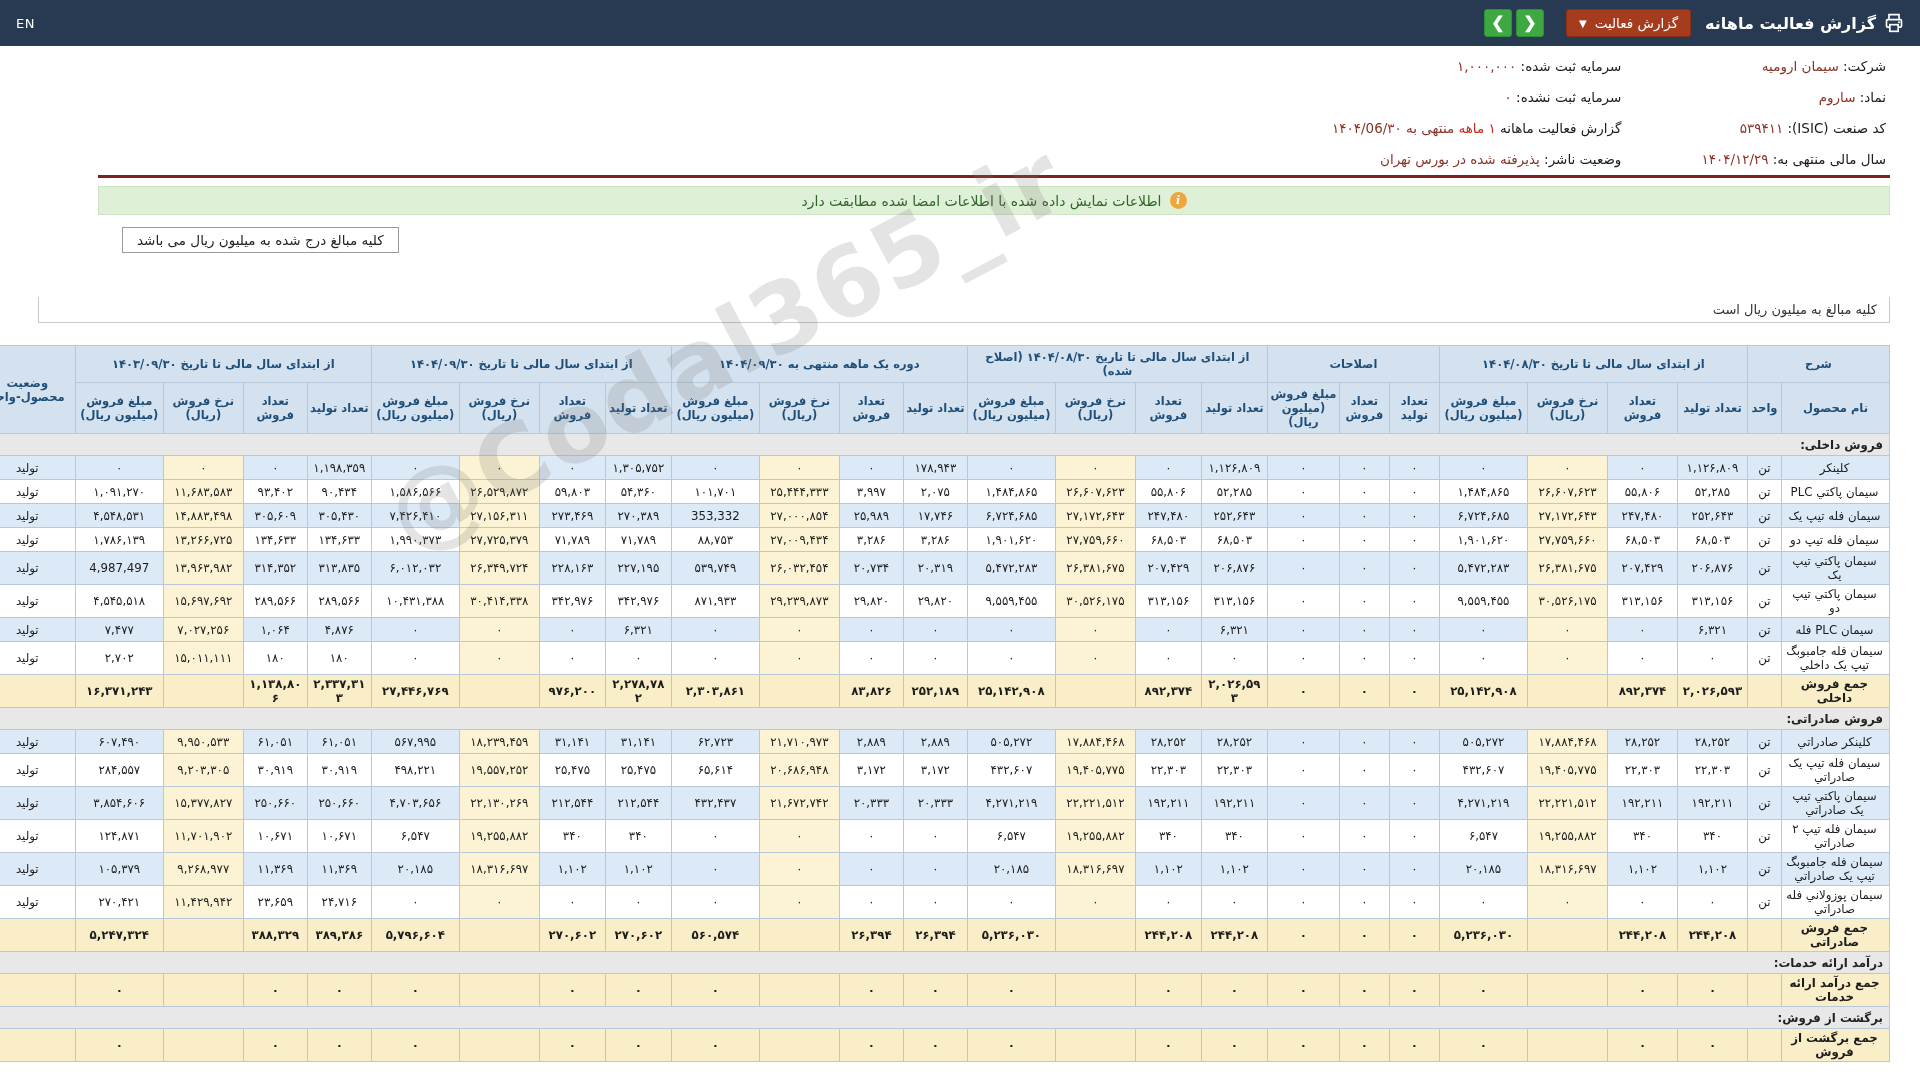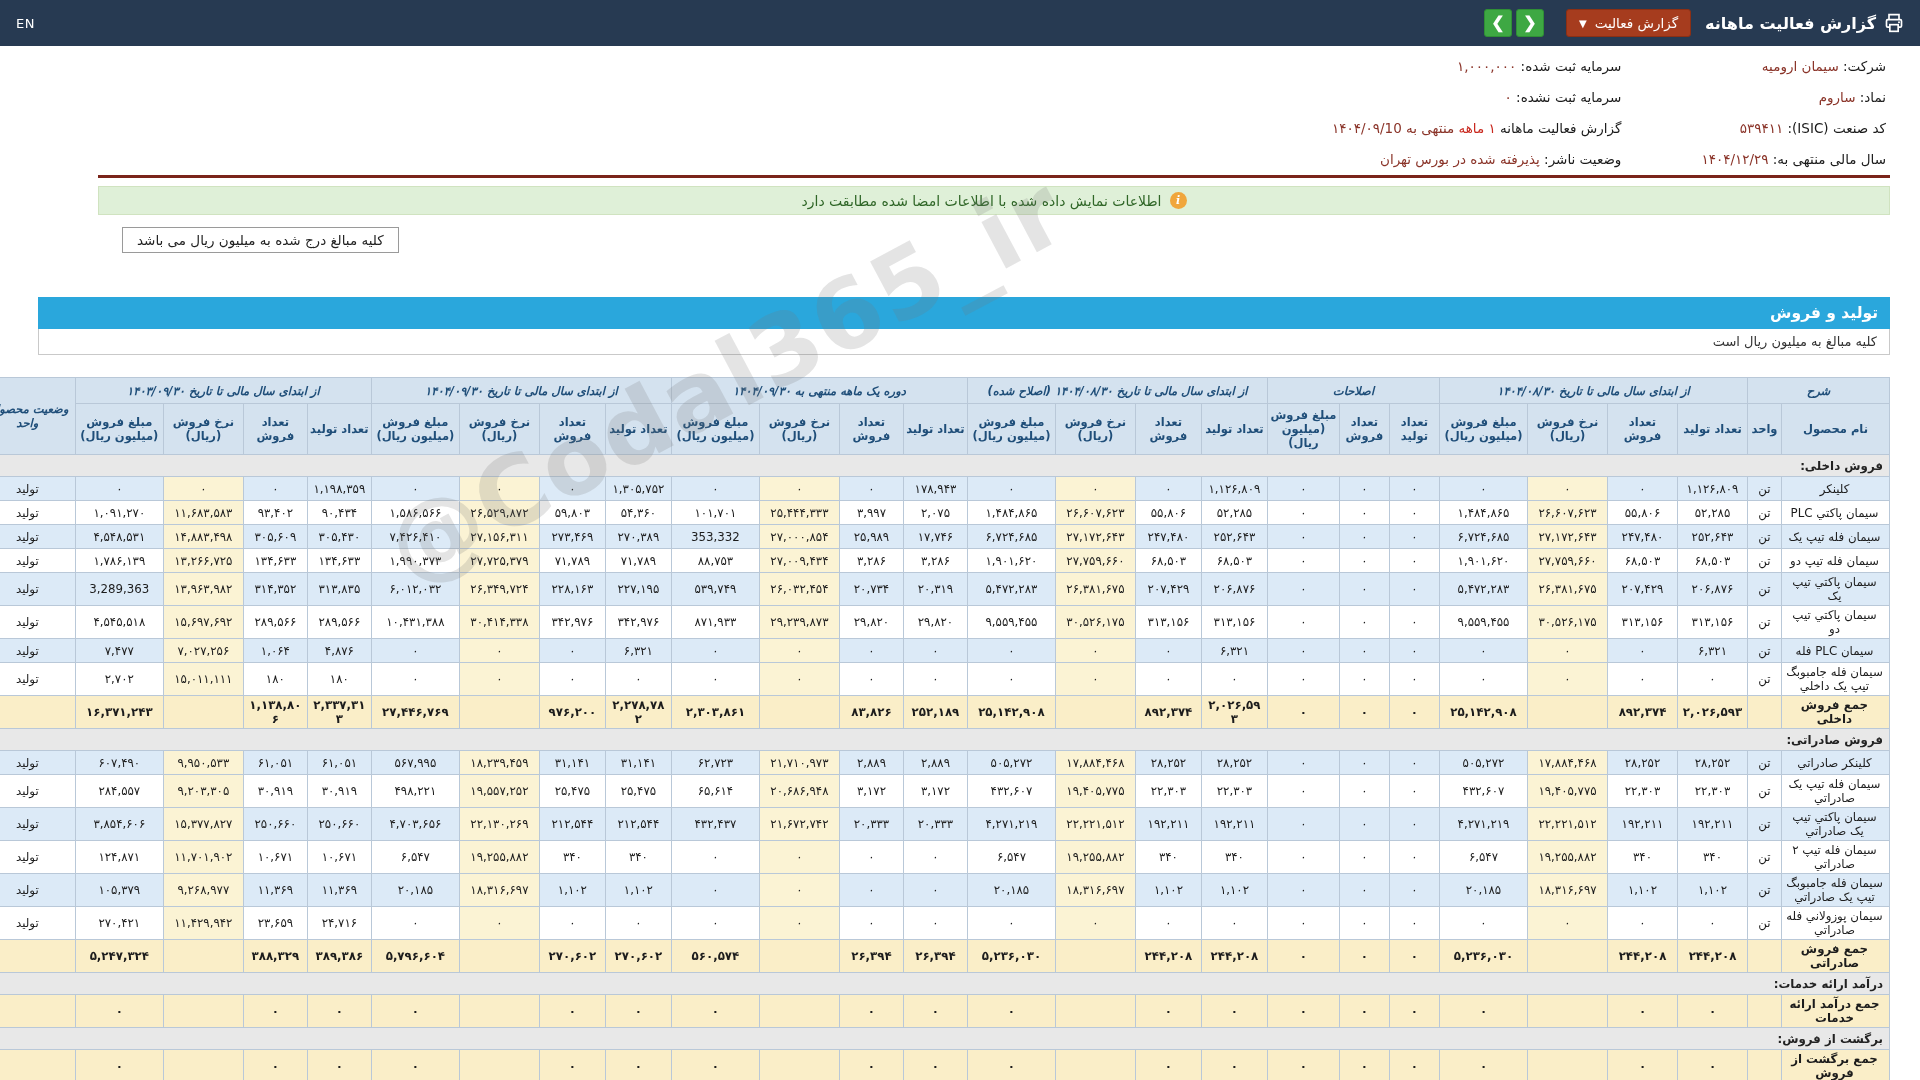--- a/index.html
+++ b/index.html
@@ -42,21 +42,21 @@
   .section-bar { background: #2AA7DC; color: #fff; font-weight: bold; font-size: 15.5px; height: 32px;
                  line-height: 32px; padding: 0 12px; }
   .table-note { border: 1px solid #c9c9c9; border-top: none; background: #fff; font-size: 13px; color: #333;
                 height: 26px; line-height: 25px; padding: 0 12px; }
 
   .table-wrap { position: relative; margin-top: 22px; }
   table { width: 100%; border-collapse: collapse; table-layout: fixed; }
   th, td { border: 1px solid #B9C8D8; padding: 2px 3px; text-align: center; vertical-align: middle;
            font-size: 11.8px; overflow: hidden; word-wrap: break-word; }
   thead th { background: #D4E2EF; color: #1F4E79; font-weight: bold; font-size: 11.5px; padding: 4px 2px; }
-  thead tr.grp th { height: 26px; font-style: italic; }
+  thead tr.grp th { height: 26px; }
   tbody td { height: 24px; color: #1c1c1c; }
   td.pname { text-align: center; padding-right: 5px; }
   .section-row td { background: #E8E8E8; text-align: right; font-weight: bold; color: #222; padding: 3px 6px; height: 22px; }
   .blue-row td { background: #DCEAF7; }
   .white-row td { background: #FFFFFF; }
   td.rate { background: #FBF3D4; }
   .total-row td { background: #FAEEC8; font-weight: bold; }
   .num { direction: ltr; unicode-bidi: isolate; }
 
   .watermark { position: absolute; left: 330px; top: 130px; transform: rotate(-28deg); transform-origin: left top;
@@ -115,42 +115,41 @@
         <span class="lbl">سرمایه ثبت شده:</span>
         <span class="val">۱,۰۰۰,۰۰۰</span>
       </div>
       <div class="info-item">
         <span class="lbl">سرمایه ثبت نشده:</span>
         <span class="val">۰</span>
       </div>
       <div class="info-item">
         <span class="lbl">گزارش فعالیت ماهانه</span>
         <span class="val hl">۱ ماهه</span>
-        <span class="val">منتهی به ۱۴۰۴/۰۹/10</span>
+        <span class="val">منتهی به ۱۴۰۴/06/۳۰</span>
       </div>
       <div class="info-item">
         <span class="lbl">وضعیت ناشر:</span>
         <span class="val">پذیرفته شده در بورس تهران</span>
       </div>
     </div>
   </section>
   <div class="red-line"></div>
 
   <div class="banner">
     <span class="info-ic">i</span>
     <span>اطلاعات نمایش داده شده با اطلاعات امضا شده مطابقت دارد</span>
   </div>
 
   <div class="notebox-row">
     <div class="notebox">کلیه مبالغ درج شده به میلیون ریال می باشد</div>
   </div>
 </div>
 
 <div class="content-b">
-  <div class="section-bar">تولید و فروش</div>
   <div class="table-note">کلیه مبالغ به میلیون ریال است</div>
 
   <div class="table-wrap">
     <table id="report-table">
         <colgroup>
           <col style="width: 108px;">
           <col style="width: 34px;">
           <col style="width: 70px;">
           <col style="width: 70px;">
           <col style="width: 80px;">
@@ -349,21 +348,21 @@
             <td class="num">۲۰,۷۳۴</td>
             <td class="num rate">۲۶,۰۳۲,۴۵۴</td>
             <td class="num">۵۳۹,۷۴۹</td>
             <td class="num">۲۲۷,۱۹۵</td>
             <td class="num">۲۲۸,۱۶۳</td>
             <td class="num rate">۲۶,۳۴۹,۷۲۴</td>
             <td class="num">۶,۰۱۲,۰۳۲</td>
             <td class="num">۳۱۳,۸۳۵</td>
             <td class="num">۳۱۴,۳۵۲</td>
             <td class="num rate">۱۳,۹۶۳,۹۸۲</td>
-            <td class="num">3,289,363</td>
+            <td class="num">4,987,497</td>
             <td>تولید</td>
           </tr>
           <tr class="white-row">
             <td class="pname">سیمان پاکتي تیپ دو</td>
             <td>تن</td>
             <td class="num">۳۱۳,۱۵۶</td>
             <td class="num">۳۱۳,۱۵۶</td>
             <td class="num rate">۳۰,۵۲۶,۱۷۵</td>
             <td class="num">۹,۵۵۹,۴۵۵</td>
             <td class="num">۰</td>

